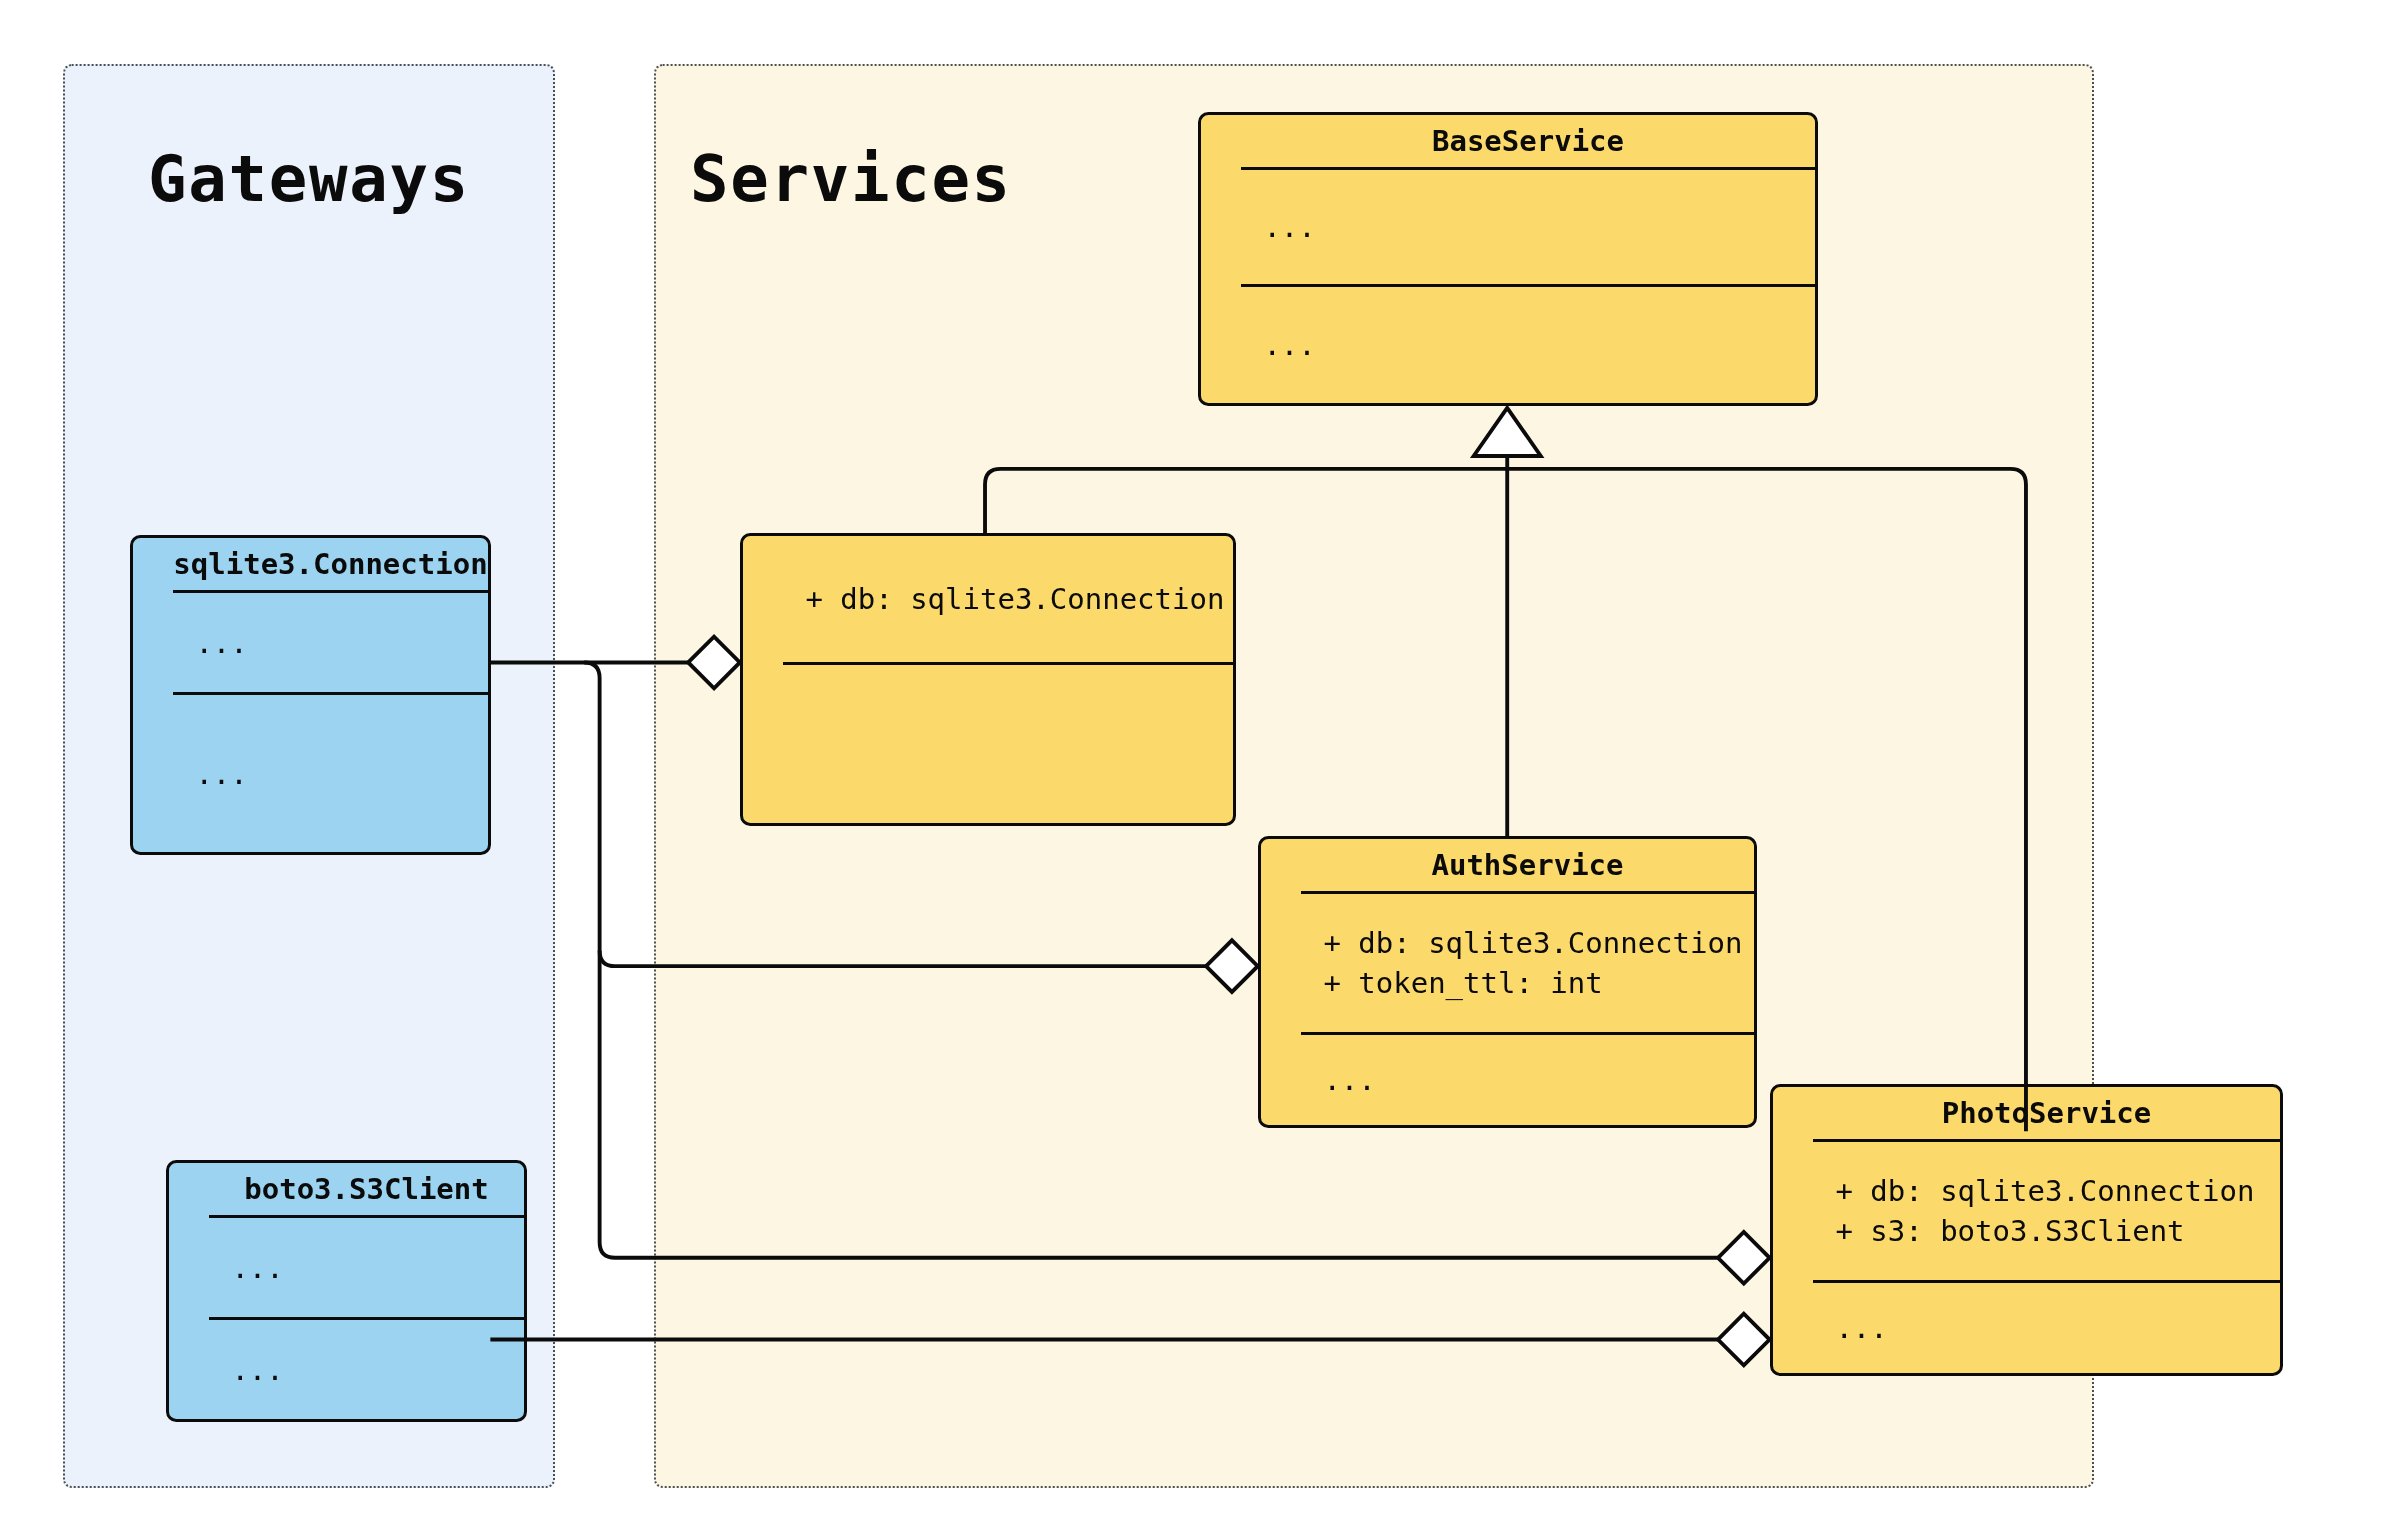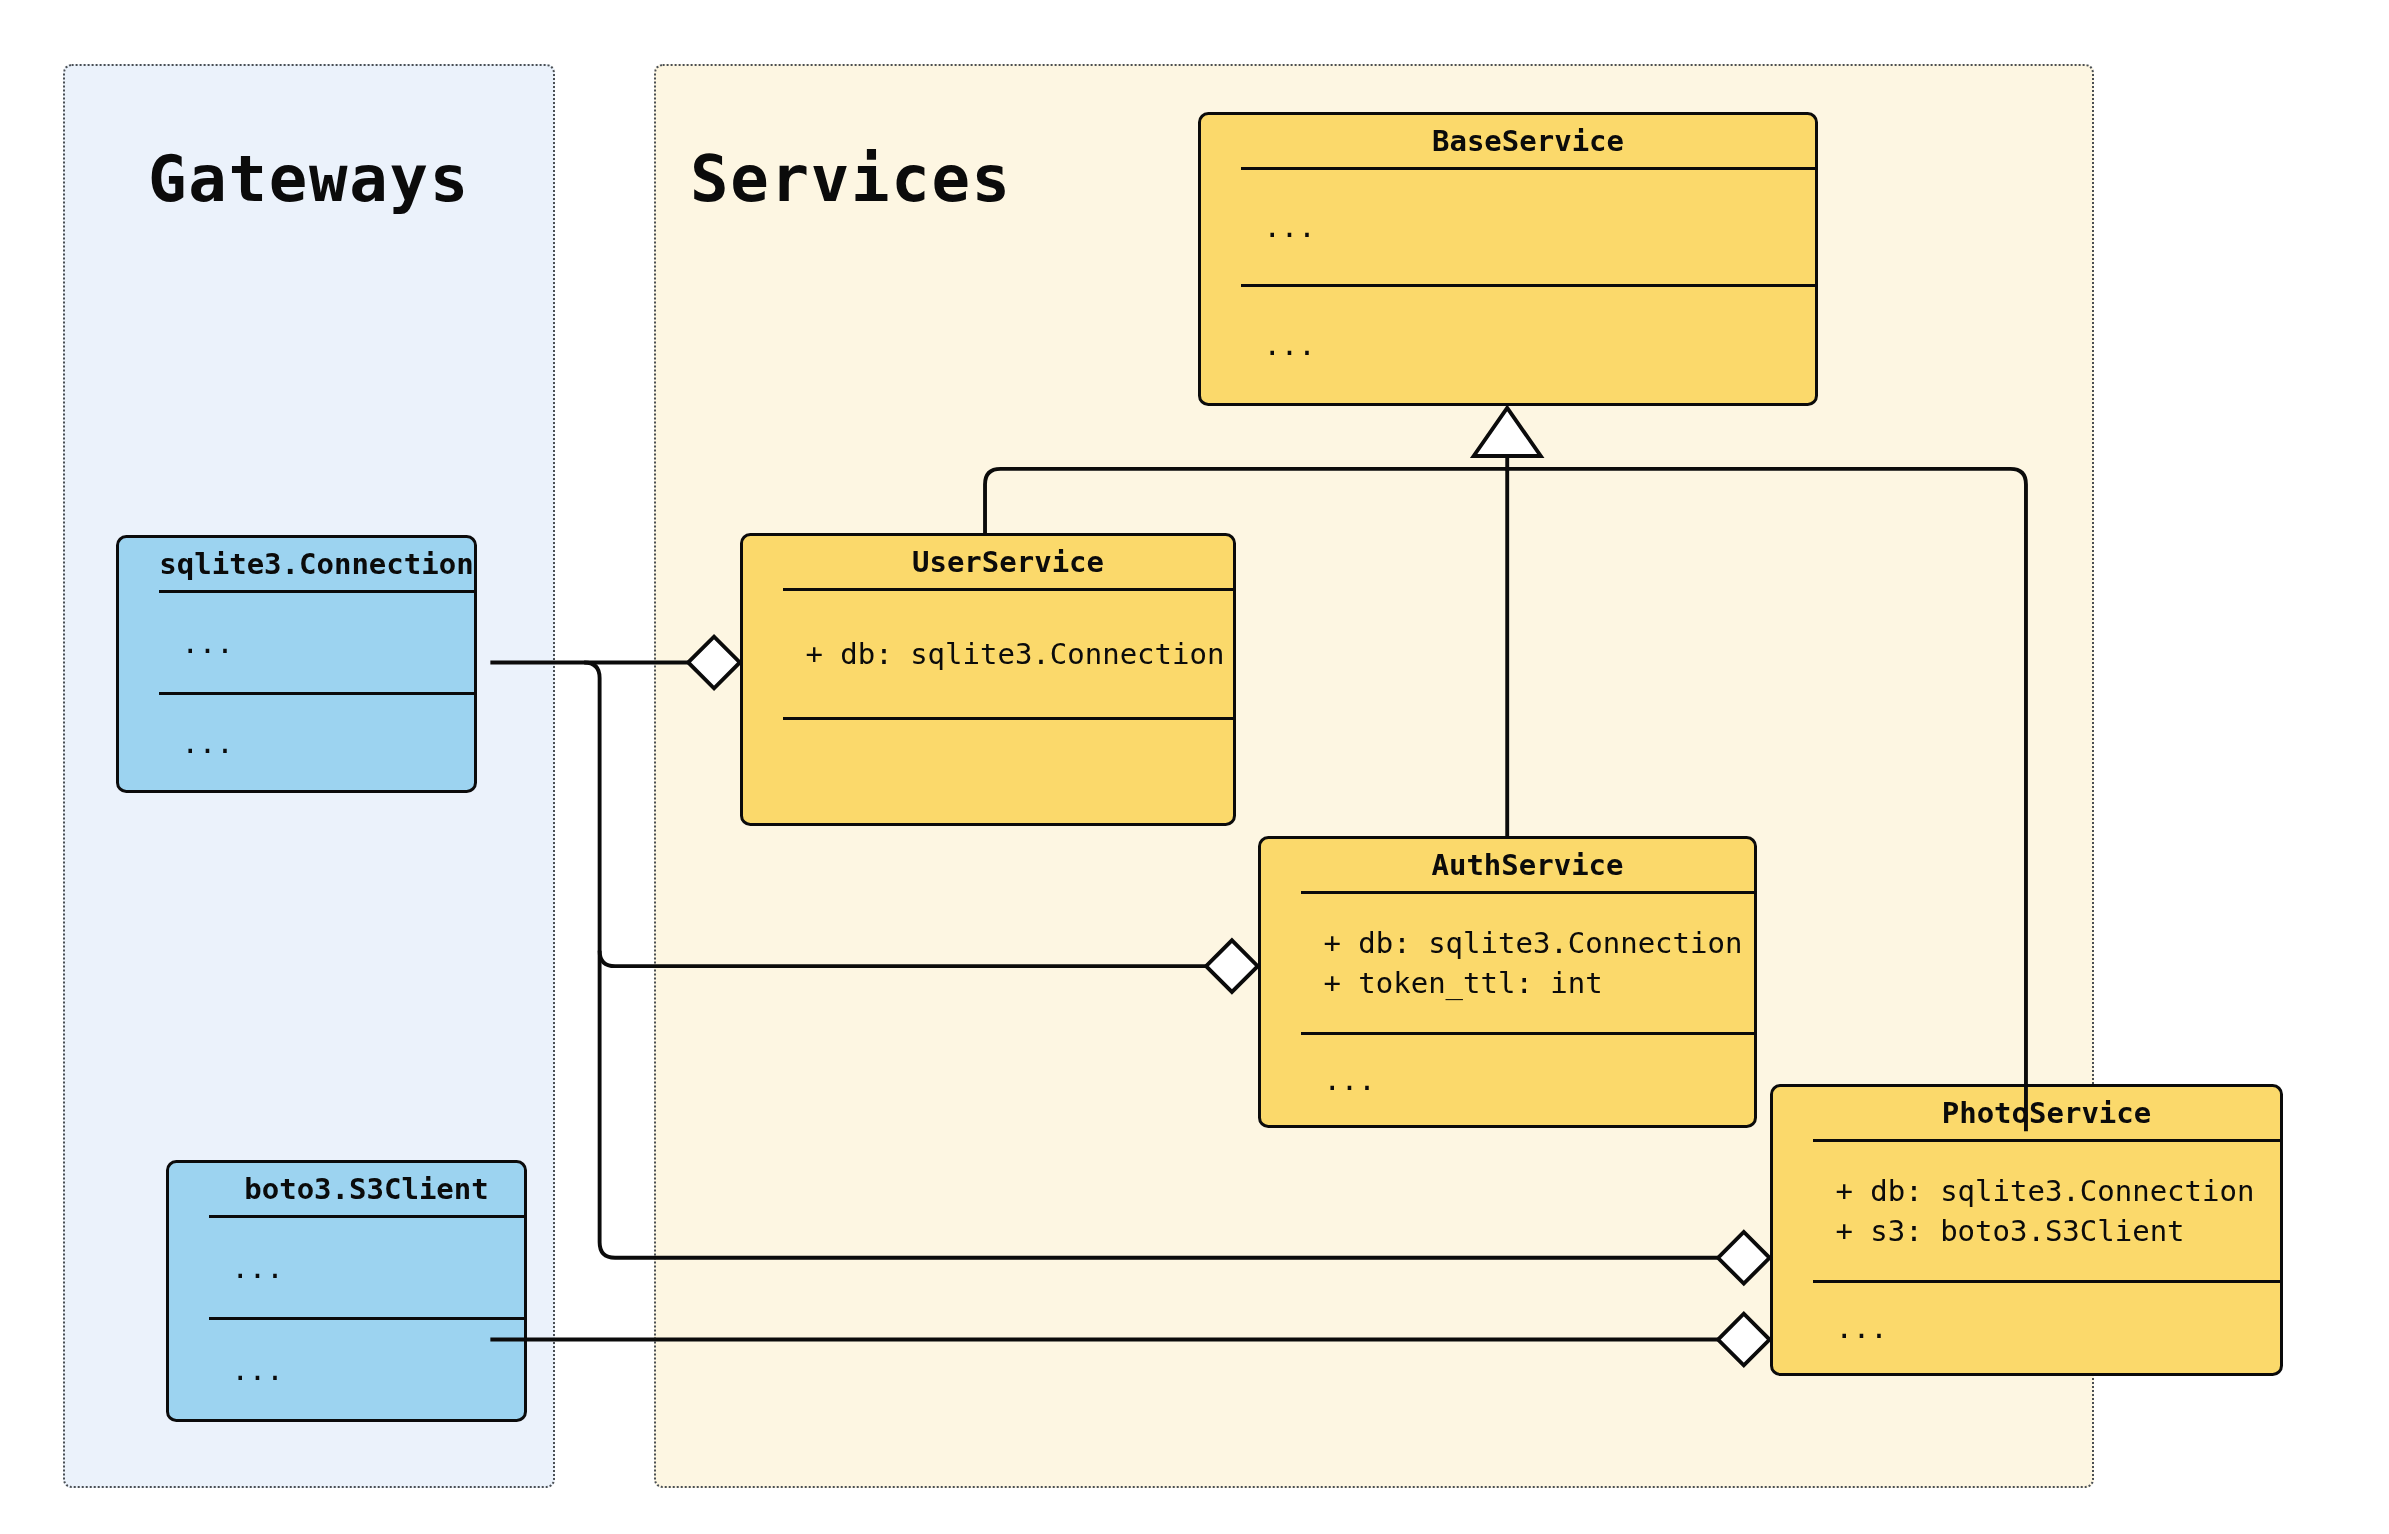--- a/index.html
+++ b/index.html
@@ -84,21 +84,21 @@
 <body>
 
 <div class="group" style="left:63px; top:64px; width:492px; height:1424px; background:#EBF2FB;padding-left:36px;">
   <div class="group-title centered">Gateways</div>
 </div>
 
 <div class="group" style="left:654px; top:64px; width:1440px; height:1424px; background:#FDF6E2;">
   <div class="group-title" style="left:34px;">Services</div>
 </div>
 
-<div class="uml blue" style="left:116px; top:535px; width:361px; height:258px;">
+<div class="uml blue" style="left:130px; top:535px; width:361px; height:320px;">
   <div class="hd">sqlite3.Connection</div>
   <div class="cmp attrs" style="height:102px;">
     <div>...</div>
   </div>
   <div class="cmp methods">
     <div>...</div>
   </div>
 </div>
 
 <div class="uml blue" style="left:130px; top:1160px; width:361px; height:262px;margin-left:36px;">
@@ -115,21 +115,20 @@
   <div class="hd">BaseService</div>
   <div class="cmp attrs" style="height:117px;">
     <div>...</div>
   </div>
   <div class="cmp methods">
     <div>...</div>
   </div>
 </div>
 
 <div class="uml yellow" style="left:740px; top:533px; width:496px; height:293px;">
-  <div class="hd">UserService</div>
   <div class="cmp attrs" style="height:129px;">
     <div>+ db: sqlite3.Connection</div>
   </div>
   <div class="cmp methods"></div>
 </div>
 
 <div class="uml yellow" style="left:1258px; top:836px; width:499px; height:292px;">
   <div class="hd">AuthService</div>
   <div class="cmp attrs" style="height:141px;">
     <div>+ db: sqlite3.Connection</div>

